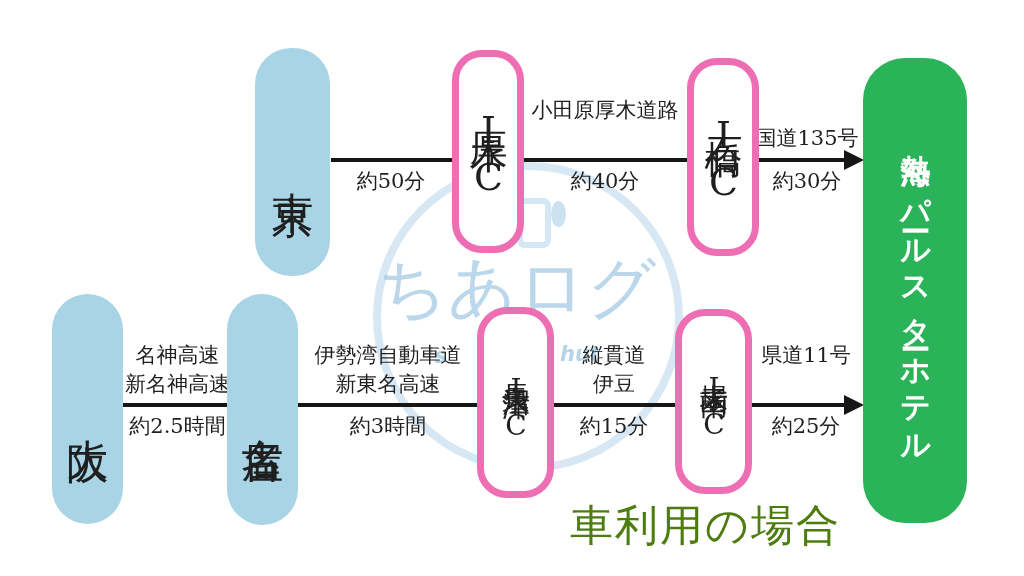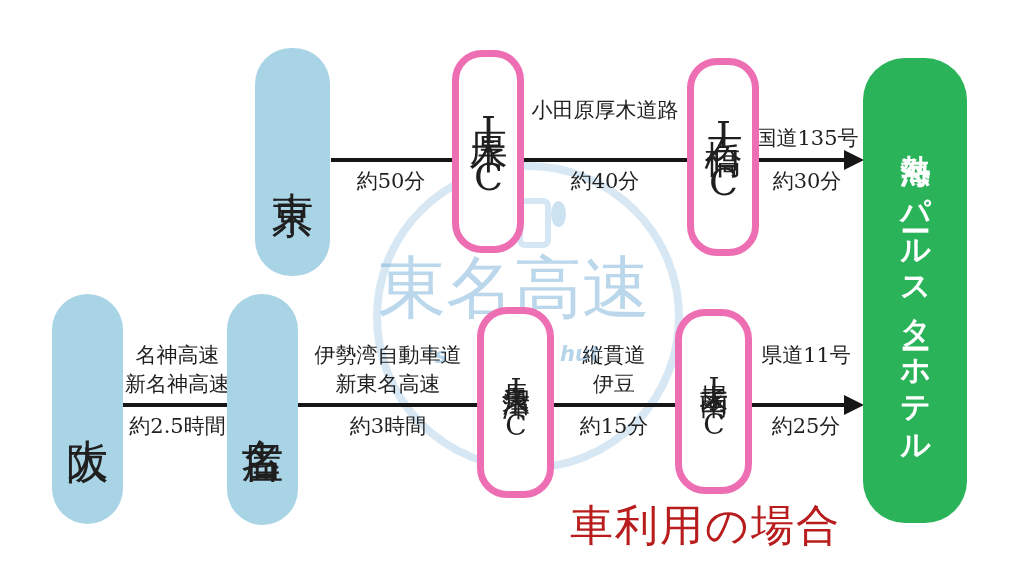--- a/index.html
+++ b/index.html
@@ -57,32 +57,32 @@
   .ic-label-lg{font-size:38px;}
   .ic-label-sm{font-size:28px;}
   .hotel-label{
     font-family:"DejaVu Sans","Liberation Sans",sans-serif;font-weight:bold;
     font-size:30px;color:#ffffff;letter-spacing:4px;white-space:pre;
   }
   
   .caption{
     position:absolute;left:570px;top:497px;z-index:4;white-space:nowrap;
     font-family:"DejaVu Sans","Liberation Sans",sans-serif;
-    font-size:43px;color:#b91c1c;letter-spacing:2px;
+    font-size:43px;color:#4d7c0f;letter-spacing:2px;
   }
 </style>
 </head>
 <body>
 
 <div class="canvas">
 
   <div class="wm-circle"></div>
   <span class="wm-icon-body"></span>
   <span class="wm-icon-dot"></span>
-  <div class="wm-text">東名高速</div>
+  <div class="wm-text">ちあログ</div>
   <div class="wm-frag" style="left:428px;top:344px;">'s</div>
   <div class="wm-frag" style="left:560px;top:342px;">hut</div>
 
   <div class="route-line" style="left:331px;top:158px;width:121px;"></div>
   <div class="route-line" style="left:523px;top:158px;width:164px;"></div>
   <div class="route-line" style="left:757px;top:158px;width:89px;"></div>
   <div class="arrow-head" style="left:844px;top:150px;"></div>
 
   <div class="route-line" style="left:122px;top:403px;width:106px;"></div>
   <div class="route-line" style="left:297px;top:403px;width:181px;"></div>

